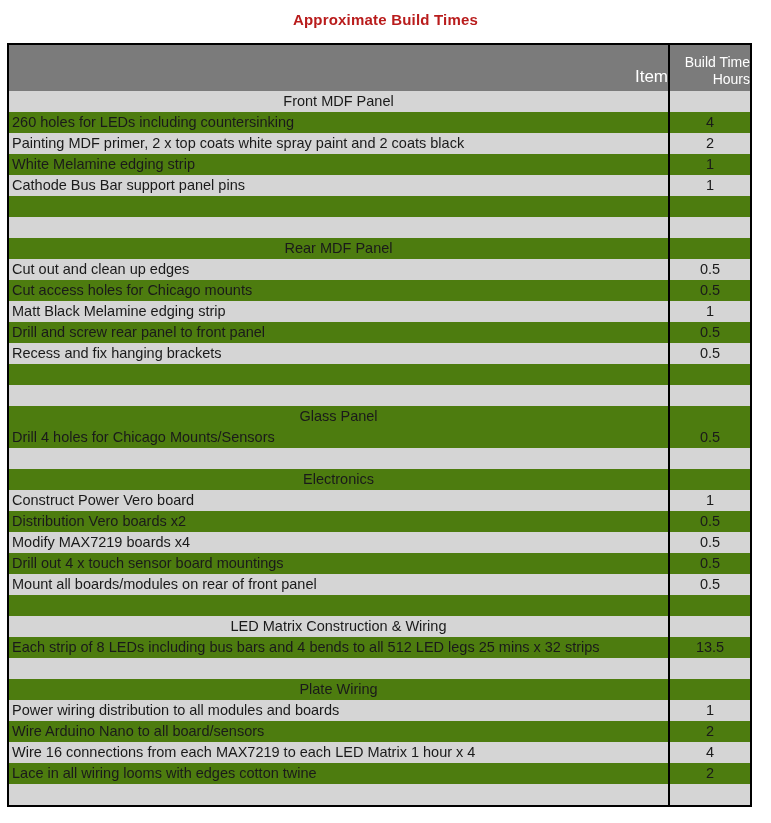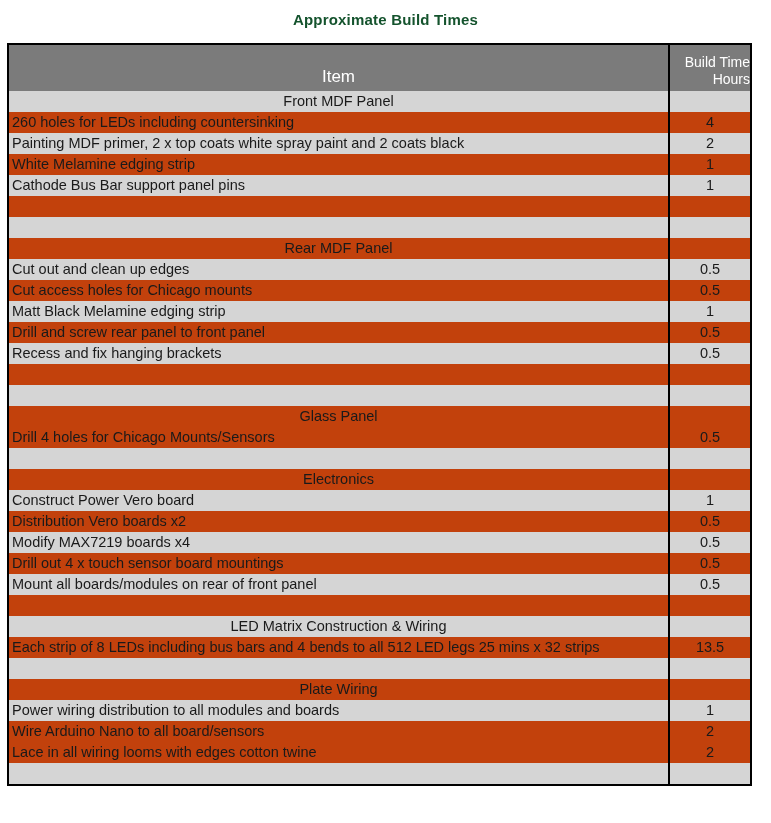--- a/index.html
+++ b/index.html
@@ -12,21 +12,21 @@
     height: 823px;
     font-family: "Liberation Sans", sans-serif;
     -webkit-font-smoothing: antialiased;
     overflow: hidden;
   }
 
   #page-title {
     text-align: center;
     font-size: 15px;
     font-weight: bold;
-    color: #14532d;
+    color: #b91c1c;
     letter-spacing: 0.2px;
     padding-top: 11px;
     line-height: 18px;
   }
 
   #table-wrap {
     position: absolute;
     left: 7px;
     top: 43px;
     width: 745px;
@@ -46,21 +46,21 @@
   thead th {
     background: #7b7b7b;
     color: #ffffff;
     font-weight: normal;
     padding: 0;
     border: 0;
     vertical-align: bottom;
   }
   th.th-item {
     font-size: 17px;
-    text-align: center;
+    text-align: right;
     height: 42px;
     line-height: 20px;
     padding-bottom: 4px;
     border-right: 2px solid #000000;
   }
   th.th-hours {
     font-size: 14px;
     text-align: right;
     height: 42px;
     line-height: 17px;
@@ -85,21 +85,21 @@
   td.cell-item {
     text-align: left;
     padding-left: 3px;
     border-right: 2px solid #000000;
   }
   td.cell-hours {
     text-align: center;
   }
 
   tr.row-alt-a td { background: #d5d5d5; }
-  tr.row-alt-b td { background: #c2410c; }
+  tr.row-alt-b td { background: #4d7c0f; }
 
   tr.row-section td.cell-item {
     text-align: center;
     padding-left: 0;
   }
 
   tr.row-blank td { font-size: 1px; line-height: 21px; }
 </style>
 </head>
 <body>
@@ -239,20 +239,24 @@
           <td class="cell-hours"></td>
         </tr>
         <tr class="row-alt-a ">
           <td class="cell-item">Power wiring distribution to all modules and boards</td>
           <td class="cell-hours">1</td>
         </tr>
         <tr class="row-alt-b ">
           <td class="cell-item">Wire Arduino Nano to all board/sensors</td>
           <td class="cell-hours">2</td>
         </tr>
+        <tr class="row-alt-a ">
+          <td class="cell-item">Wire 16 connections from each MAX7219 to each LED Matrix 1 hour x 4</td>
+          <td class="cell-hours">4</td>
+        </tr>
         <tr class="row-alt-b ">
           <td class="cell-item">Lace in all wiring looms with edges cotton twine</td>
           <td class="cell-hours">2</td>
         </tr>
         <tr class="row-alt-a row-blank">
           <td class="cell-item"></td>
           <td class="cell-hours"></td>
         </tr>
       </tbody>
   </table>

